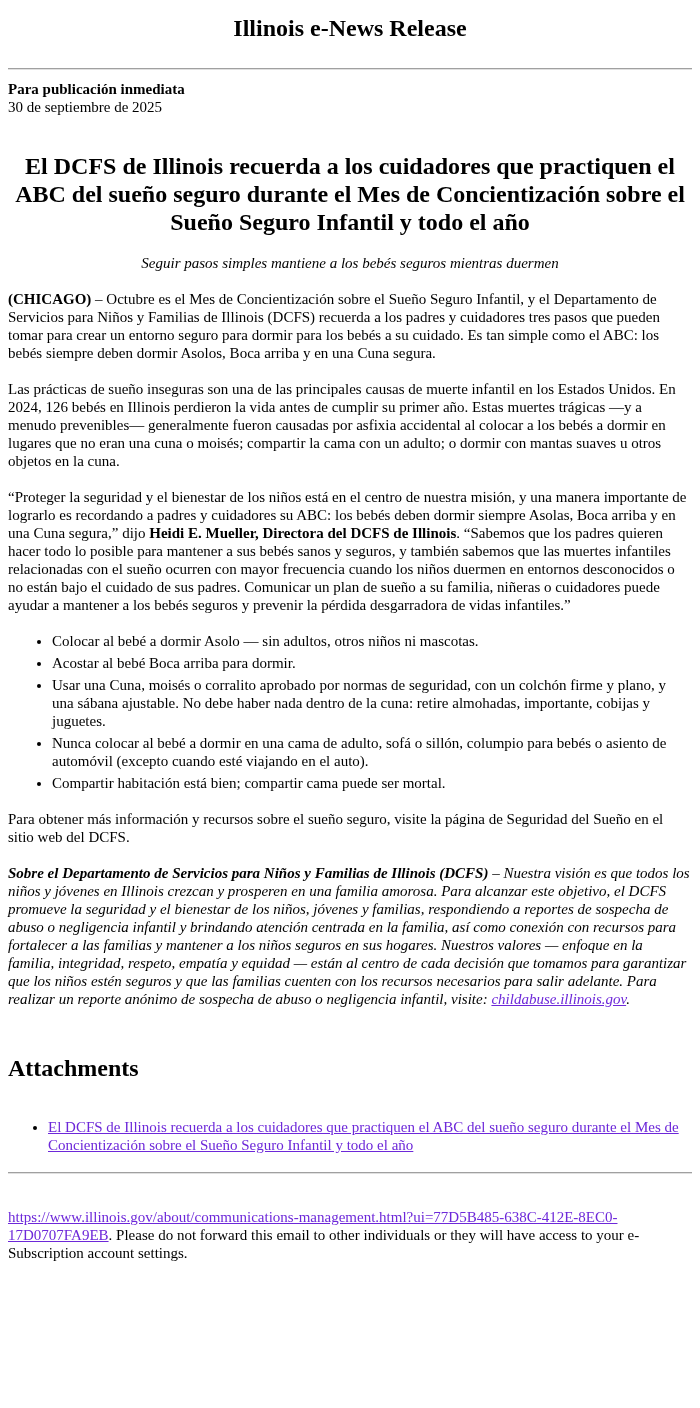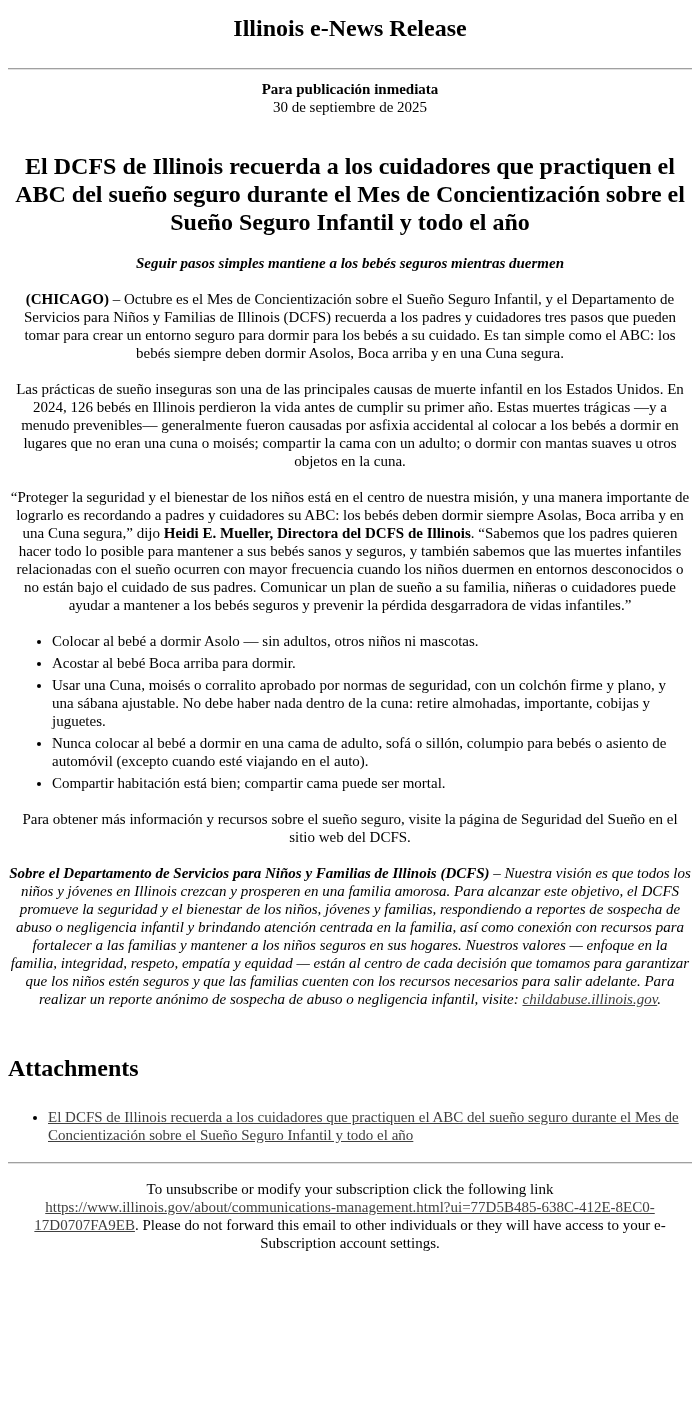--- a/index.html
+++ b/index.html
@@ -18,44 +18,44 @@
     font-weight: bold;
     margin: 10px 0 22px 0;
   }
   hr.rule {
     border: none;
     border-top: 1px solid #a0a0a0;
     border-bottom: 1px solid #e0e0e0;
     margin: 0 0 10px 0;
     height: 0;
   }
-  p { margin: 0 0 18px 0; text-align: center; }
+  p { margin: 0 0 18px 0; }
   .meta p { margin: 0 0 18px 0; }
   h2.headline {
     font-size: 24px;
     line-height: 28px;
     text-align: center;
     font-weight: bold;
     margin: 36px 4px 18px 4px;
   }
   .subhead {
     text-align: center;
     font-style: italic;
-    font-weight: bold;
+    font-weight: normal;
     margin: 0 0 18px 0;
   }
   ul.recs { margin: 0 0 18px 0; padding-left: 40px; }
   ul.recs li { margin: 4px; }
   .about { font-style: italic; }
-  a { color: #404040; }
+  a { color: #6d28d9; }
   h2.attach {
     font-size: 24px;
     line-height: 28px;
     font-weight: bold;
-    margin: 46px 0 26px 0;
+    margin: 46px 0 36px 0;
   }
   ul.attach-list { margin: 0 0 18px 0; padding-left: 40px; }
   hr.rule2 {
     border: none;
     border-top: 1px solid #a0a0a0;
     border-bottom: 1px solid #e0e0e0;
     margin: 0 0 16px 0;
     height: 0;
   }
   .footer p { margin: 0; }
@@ -97,15 +97,15 @@
   <p class="about"><b>Sobre el Departamento de Servicios para Niños y Familias de Illinois (DCFS)</b><span> – Nuestra visión es que todos los niños y jóvenes en Illinois crezcan y prosperen en una familia amorosa. Para alcanzar este objetivo, el DCFS promueve la seguridad y el bienestar de los niños, jóvenes y familias, respondiendo a reportes de sospecha de abuso o negligencia infantil y brindando atención centrada en la familia, así como conexión con recursos para fortalecer a las familias y mantener a los niños seguros en sus hogares. Nuestros valores — enfoque en la familia, integridad, respeto, empatía y equidad — están al centro de cada decisión que tomamos para garantizar que los niños estén seguros y que las familias cuenten con los recursos necesarios para salir adelante.  Para realizar un reporte anónimo de sospecha de abuso o negligencia infantil, visite: </span><a href="#">childabuse.illinois.gov</a><span>.</span></p>
 
   <h2 class="attach">Attachments</h2>
   <ul class="attach-list">
     <li><a href="#">El DCFS de Illinois recuerda a los cuidadores que practiquen el ABC del sueño seguro durante el Mes de Concientización sobre el Sueño Seguro Infantil y todo el año</a></li>
   </ul>
 
   <hr class="rule2">
 
   <div class="footer">
-    <p><span>To unsubscribe or modify your subscription click the following link </span><br><a href="#">https://www.illinois.gov/about/communications-management.html?ui=77D5B485-638C-412E-8EC0-17D0707FA9EB</a><span>. Please do not forward this email to other individuals or they will have access to your e-Subscription account settings.</span></p>
+    <p><br><a href="#">https://www.illinois.gov/about/communications-management.html?ui=77D5B485-638C-412E-8EC0-17D0707FA9EB</a><span>. Please do not forward this email to other individuals or they will have access to your e-Subscription account settings.</span></p>
   </div>
 </div>
 
 </body></html>

